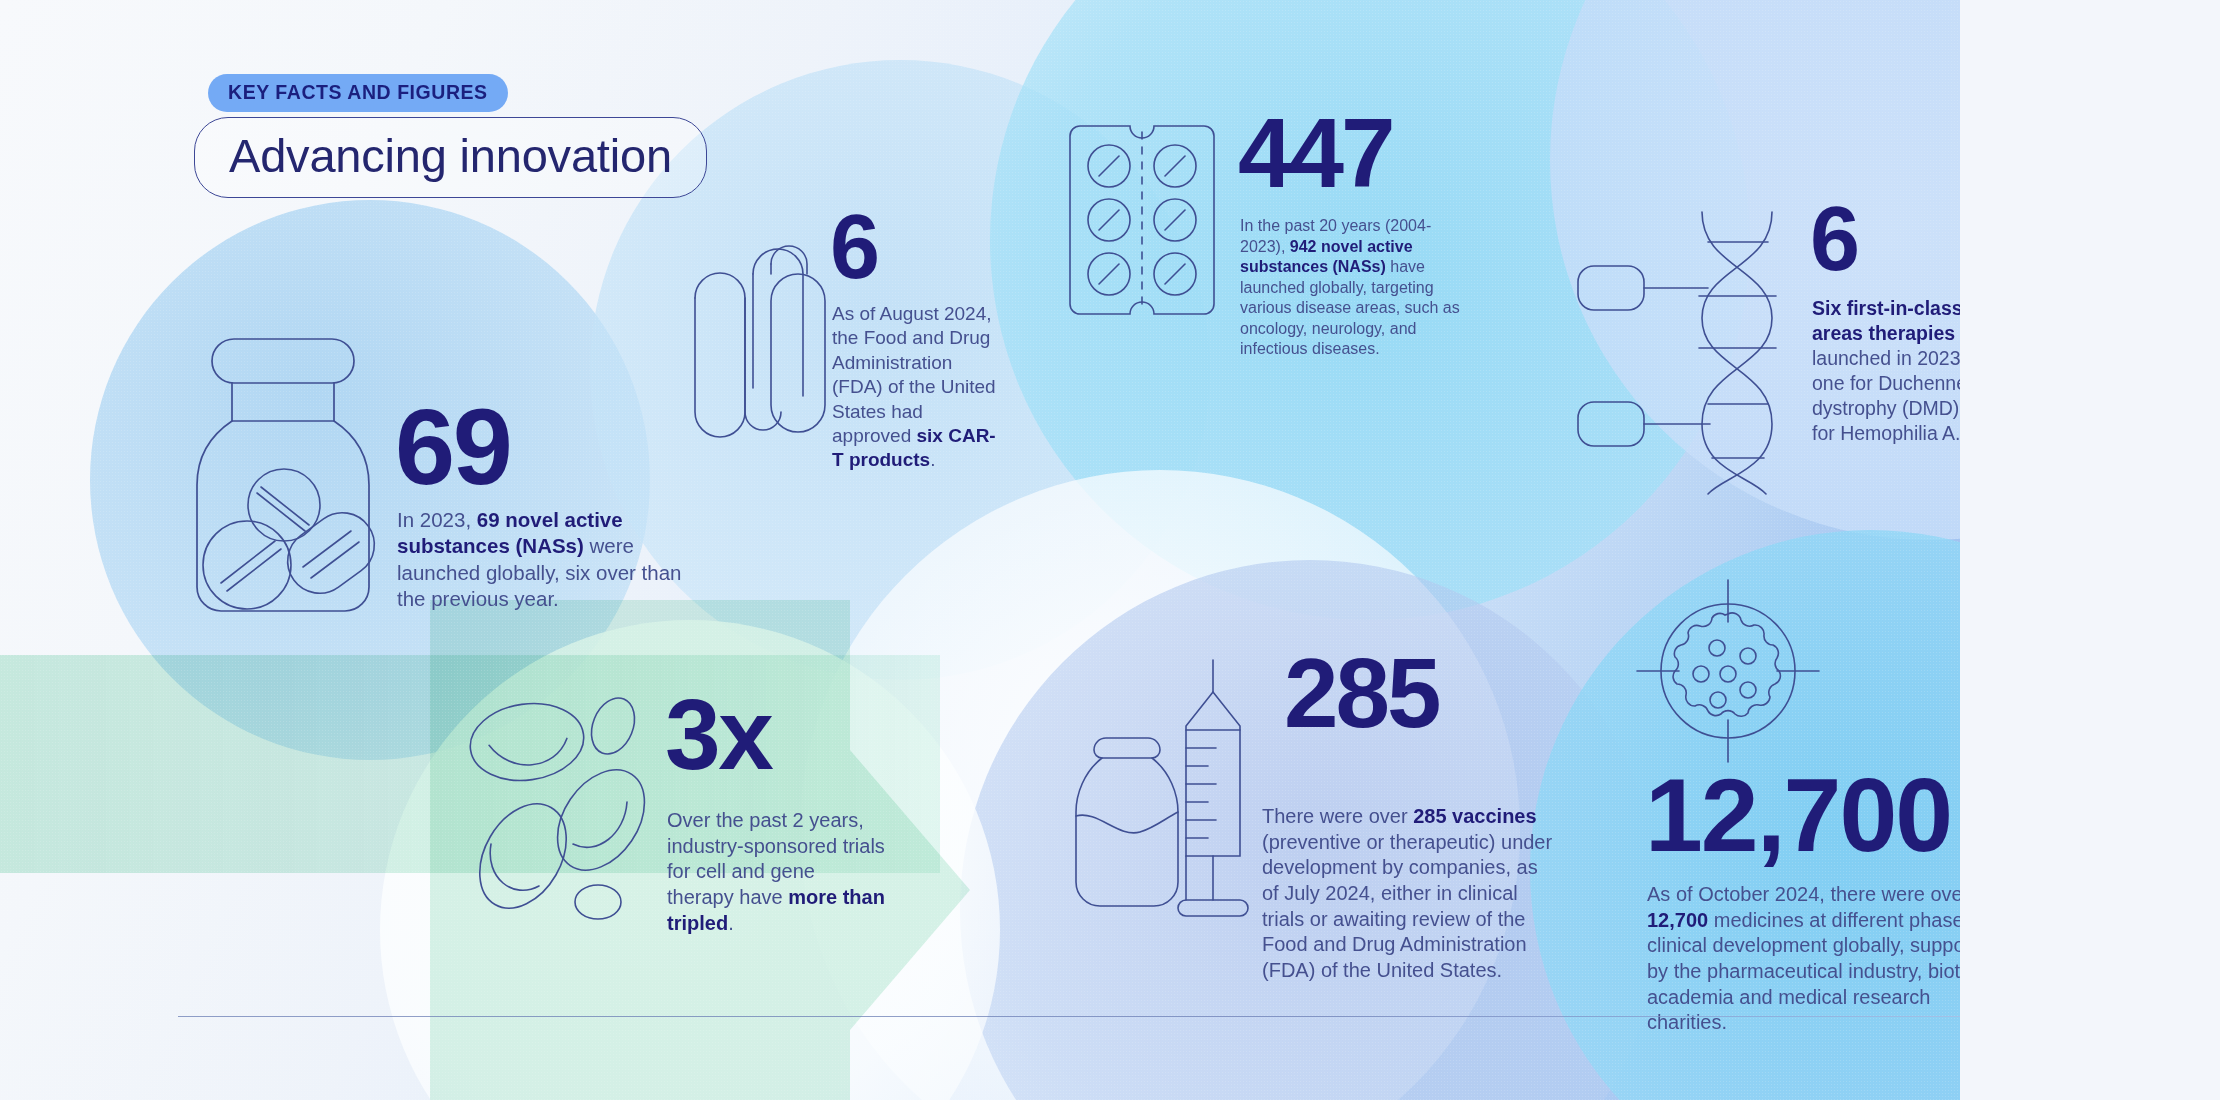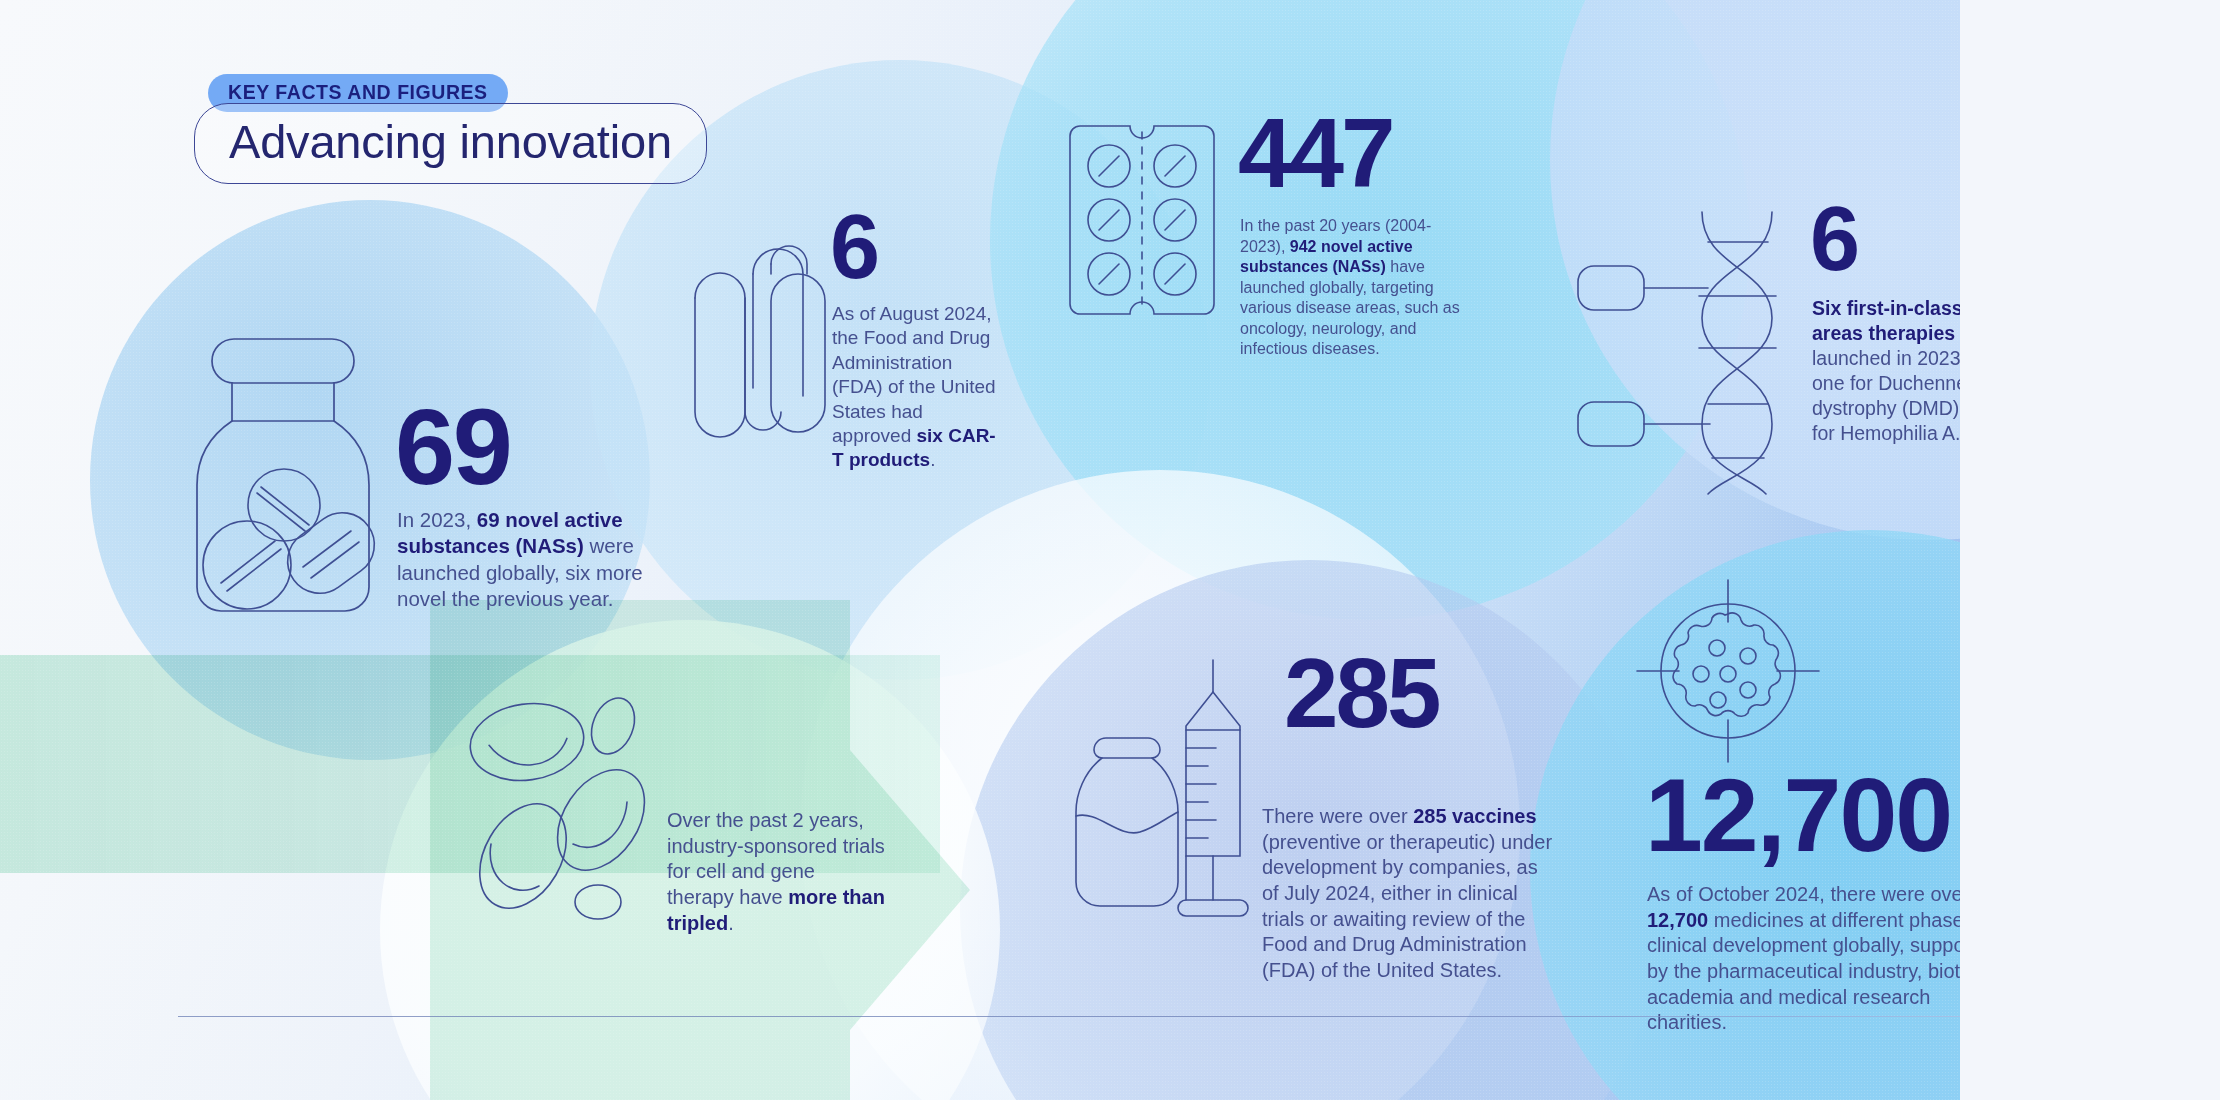--- a/index.html
+++ b/index.html
@@ -37,21 +37,21 @@
   }
   
   .kicker {
     position:absolute; left:208px; top:74px;
     background:#74aaf5; color:#1b1f7e;
     border-radius:22px; padding:7px 20px 8px 20px;
     font-size:19.5px; font-weight:700; letter-spacing:.55px;
     white-space:nowrap;
   }
   .titlepill {
-    position:absolute; left:194px; top:103px;
+    position:absolute; left:194px; top:117px;
     border:1.4px solid #3d4796; border-radius:34px;
     padding:10px 34px 14px 34px;
     background:rgba(255,255,255,.30);
     white-space:nowrap;
   }
   .titlepill span {
     font-size:47px; font-weight:400; color:#24266f; letter-spacing:-.2px;
   }
   
   .stat { position:absolute; }
@@ -121,21 +121,21 @@
       <line class="ln-t" x1="72" y1="158" x2="120" y2="196"></line>
       <circle class="ln-t" cx="62" cy="230" r="44"></circle>
       <line class="ln-t" x1="36" y1="248" x2="90" y2="206"></line>
       <line class="ln-t" x1="42" y1="256" x2="96" y2="214"></line>
       <rect class="ln-t" x="100" y="186" width="92" height="64" rx="32" transform="rotate(-36 146 218)"></rect>
       <line class="ln-t" x1="118" y1="232" x2="166" y2="196"></line>
       <line class="ln-t" x1="126" y1="243" x2="174" y2="207"></line>
     </svg>
     <div class="bignum" style="position:absolute; left:210px; top:62px; font-size:108px;">69</div>
     <div class="body" style="position:absolute; left:212px; top:172px; width:300px; font-size:20.5px;">
-      <span>In 2023, </span><b>69 novel active substances (NASs)</b><span> were launched globally, six more novel the previous year.</span>
+      <span>In 2023, </span><b>69 novel active substances (NASs)</b><span> were launched globally, six over than the previous year.</span>
     </div>
   </div>
 
   <div class="stat" style="left:678px; top:218px;">
     <svg width="150" height="250" viewBox="0 0 150 250">
       <path class="ln-t" d="M17 80 a25 25 0 0 1 50 0 V194 a18 18 0 0 0 18 18 h0 a18 18 0 0 0 18 -18"></path>
       <path class="ln-t" d="M17 80 V194 a25 25 0 0 0 50 0 V80"></path>
       <path class="ln-t" d="M75 56 a25 25 0 0 1 50 0 V178"></path>
       <path class="ln-t" d="M75 56 V170"></path>
       <path class="ln-t" d="M93 46 a18 18 0 0 1 36 0 V56"></path>
@@ -195,20 +195,21 @@
     <svg width="212" height="230" viewBox="0 0 212 230">
       <ellipse class="ln-t" cx="72" cy="44" rx="57" ry="38" transform="rotate(-8 72 44)"></ellipse>
       <path class="ln-t" d="M34 42 C52 74 96 76 112 46" transform="rotate(-8 72 44)"></path>
       <ellipse class="ln-t" cx="158" cy="28" rx="20" ry="29" transform="rotate(22 158 28)"></ellipse>
       <ellipse class="ln-t" cx="146" cy="122" rx="37" ry="55" transform="rotate(34 146 122)"></ellipse>
       <path class="ln-t" d="M118 146 C142 158 170 136 172 104"></path>
       <ellipse class="ln-t" cx="68" cy="158" rx="38" ry="56" transform="rotate(30 68 158)"></ellipse>
       <path class="ln-t" d="M36 146 C30 180 58 202 84 188"></path>
       <ellipse class="ln-t" cx="143" cy="204" rx="23" ry="17"></ellipse>
     </svg>
+    <div class="bignum" style="position:absolute; left:210px; top:-10px; font-size:100px;">3x</div>
     <div class="body" style="position:absolute; left:212px; top:110px; width:220px; font-size:20px;">
       <span>Over the past 2 years, industry-sponsored trials for cell and gene therapy have </span><b>more than tripled</b><span>.</span>
     </div>
   </div>
 
   <div class="stat" style="left:1062px; top:660px;">
     <svg width="190" height="270" viewBox="0 0 190 270">
       <path class="ln-t" d="M32 90 a12 12 0 0 1 12 -12 H86 a12 12 0 0 1 12 12 v0 a8 8 0 0 1 -8 8 H40 a8 8 0 0 1 -8 -8 Z"></path>
       <path class="ln-t" d="M40 98 C22 112 14 134 14 152 V222 a24 24 0 0 0 24 24 H92 a24 24 0 0 0 24 -24 V152 c0 -18 -8 -40 -26 -54"></path>
       <path class="ln-t" d="M14 156 C36 150 56 178 78 172 C92 168 104 158 116 152"></path>

